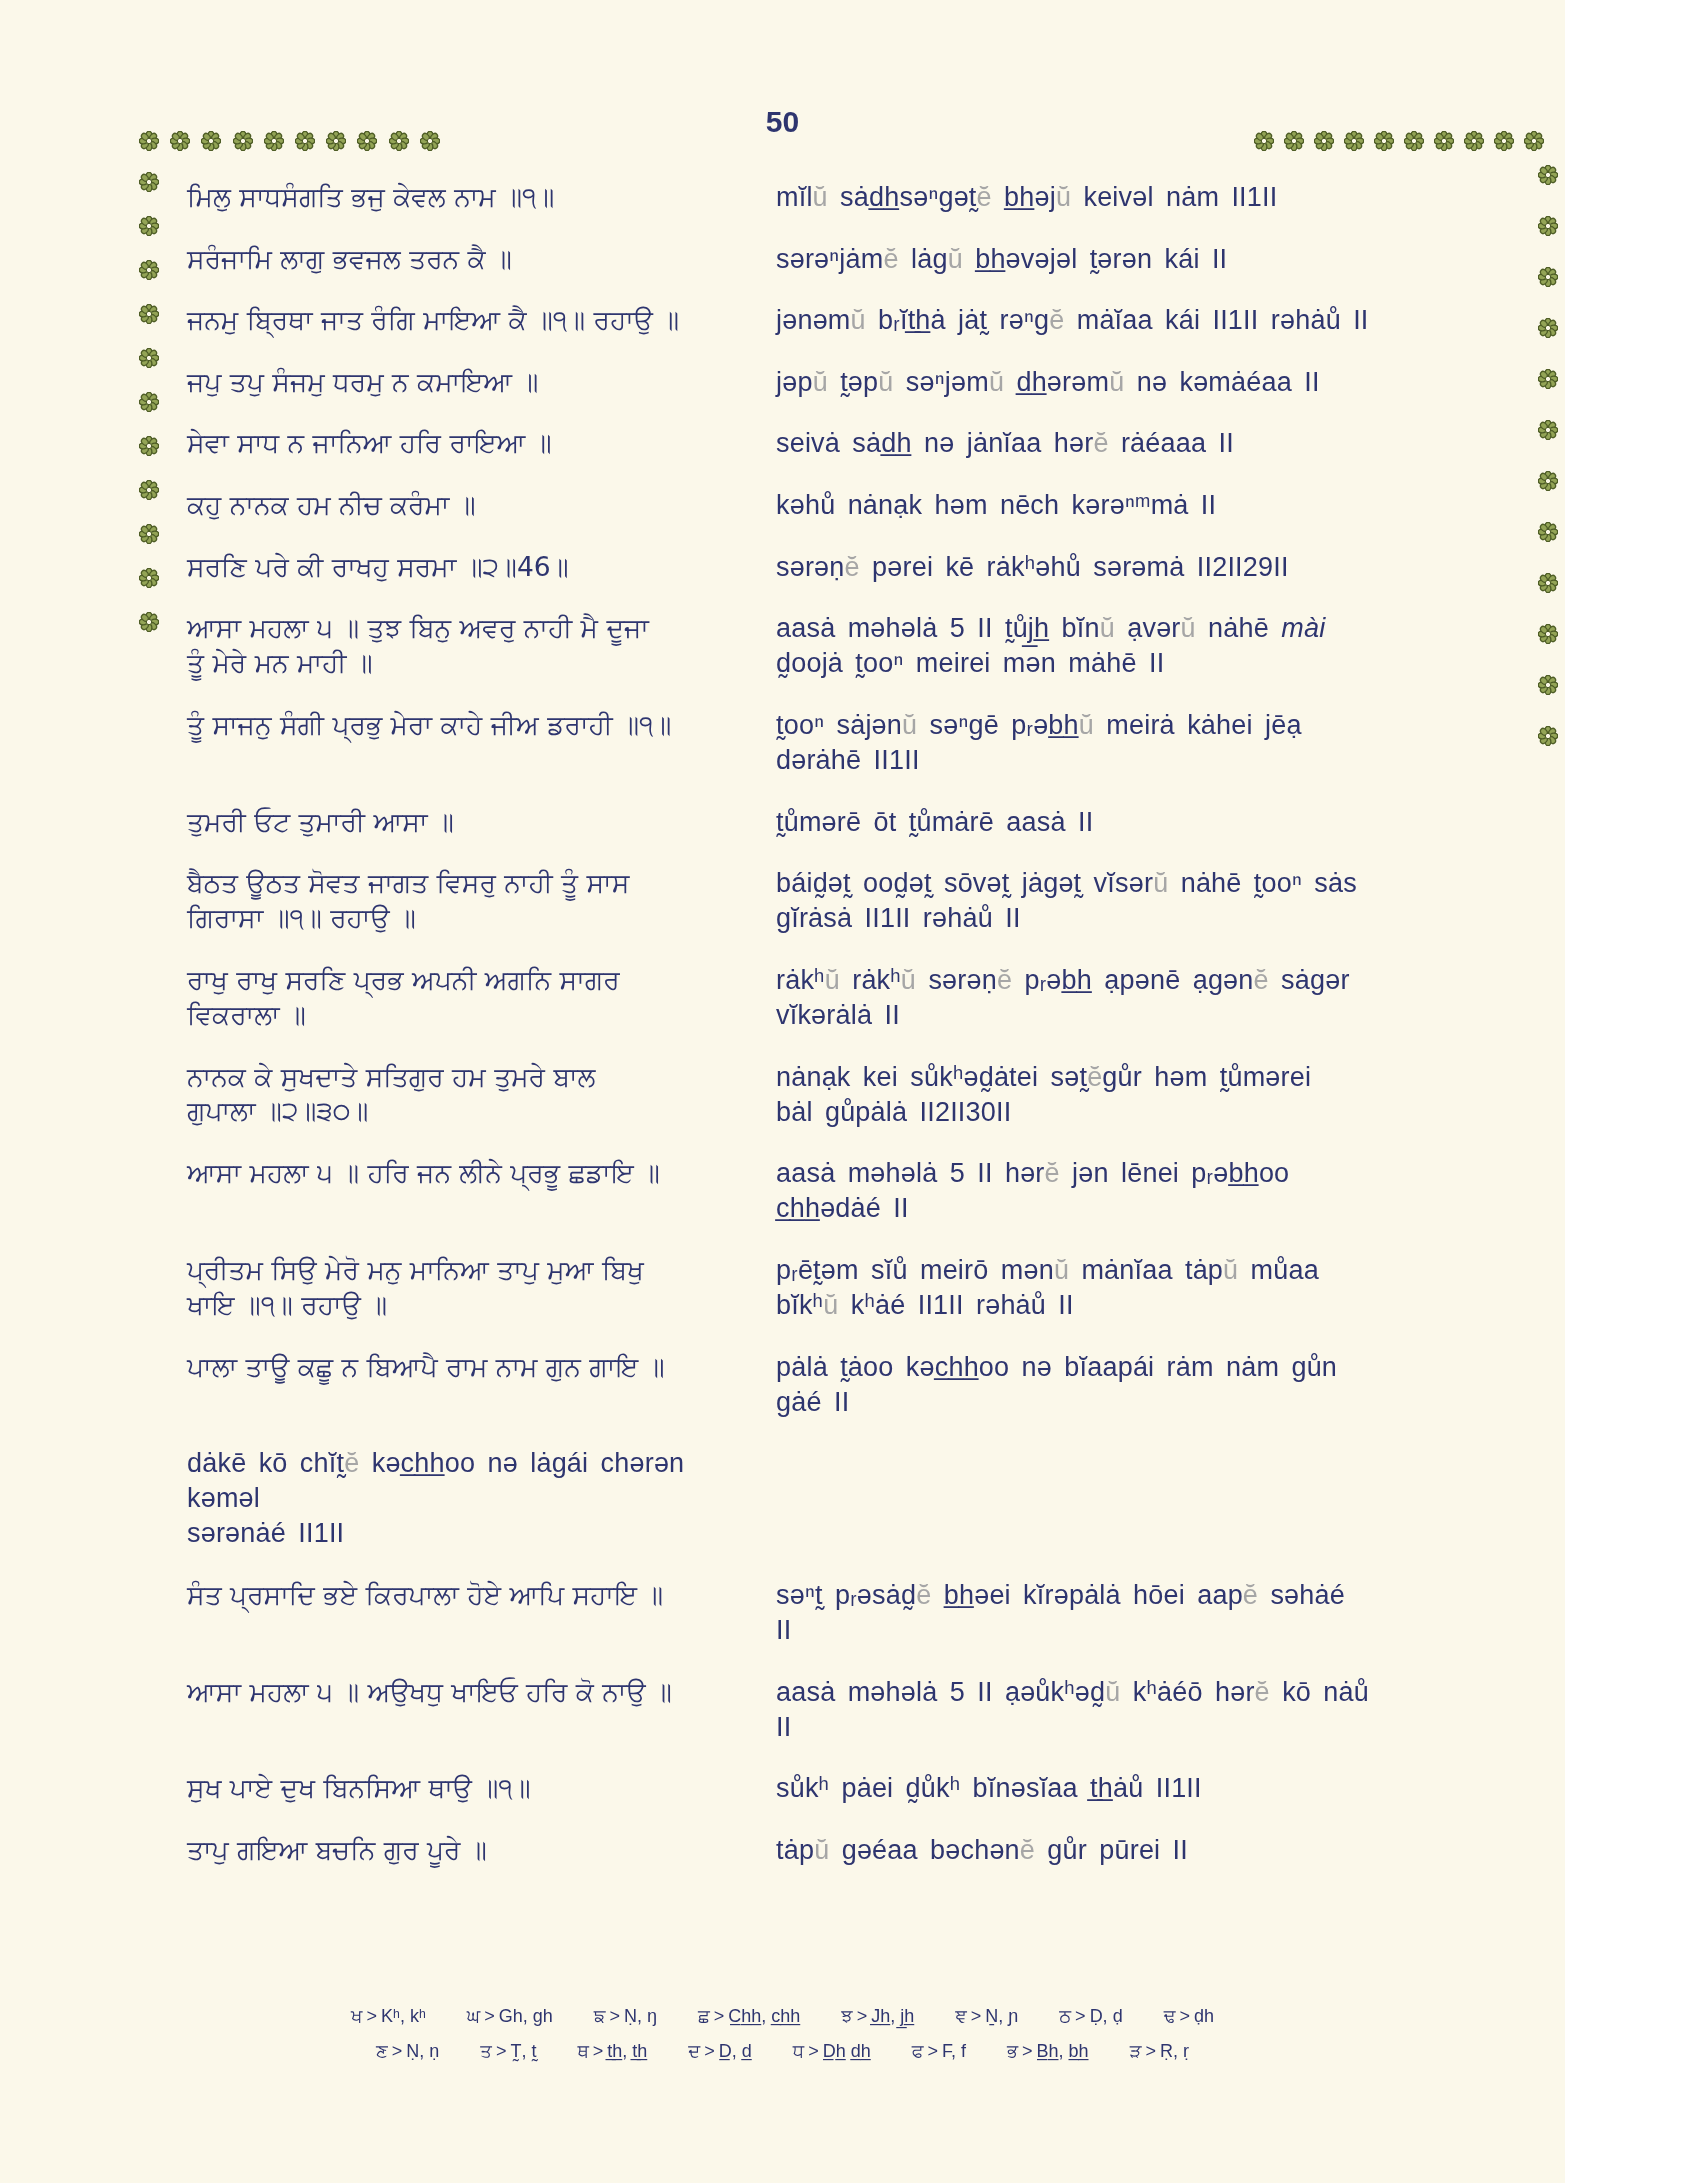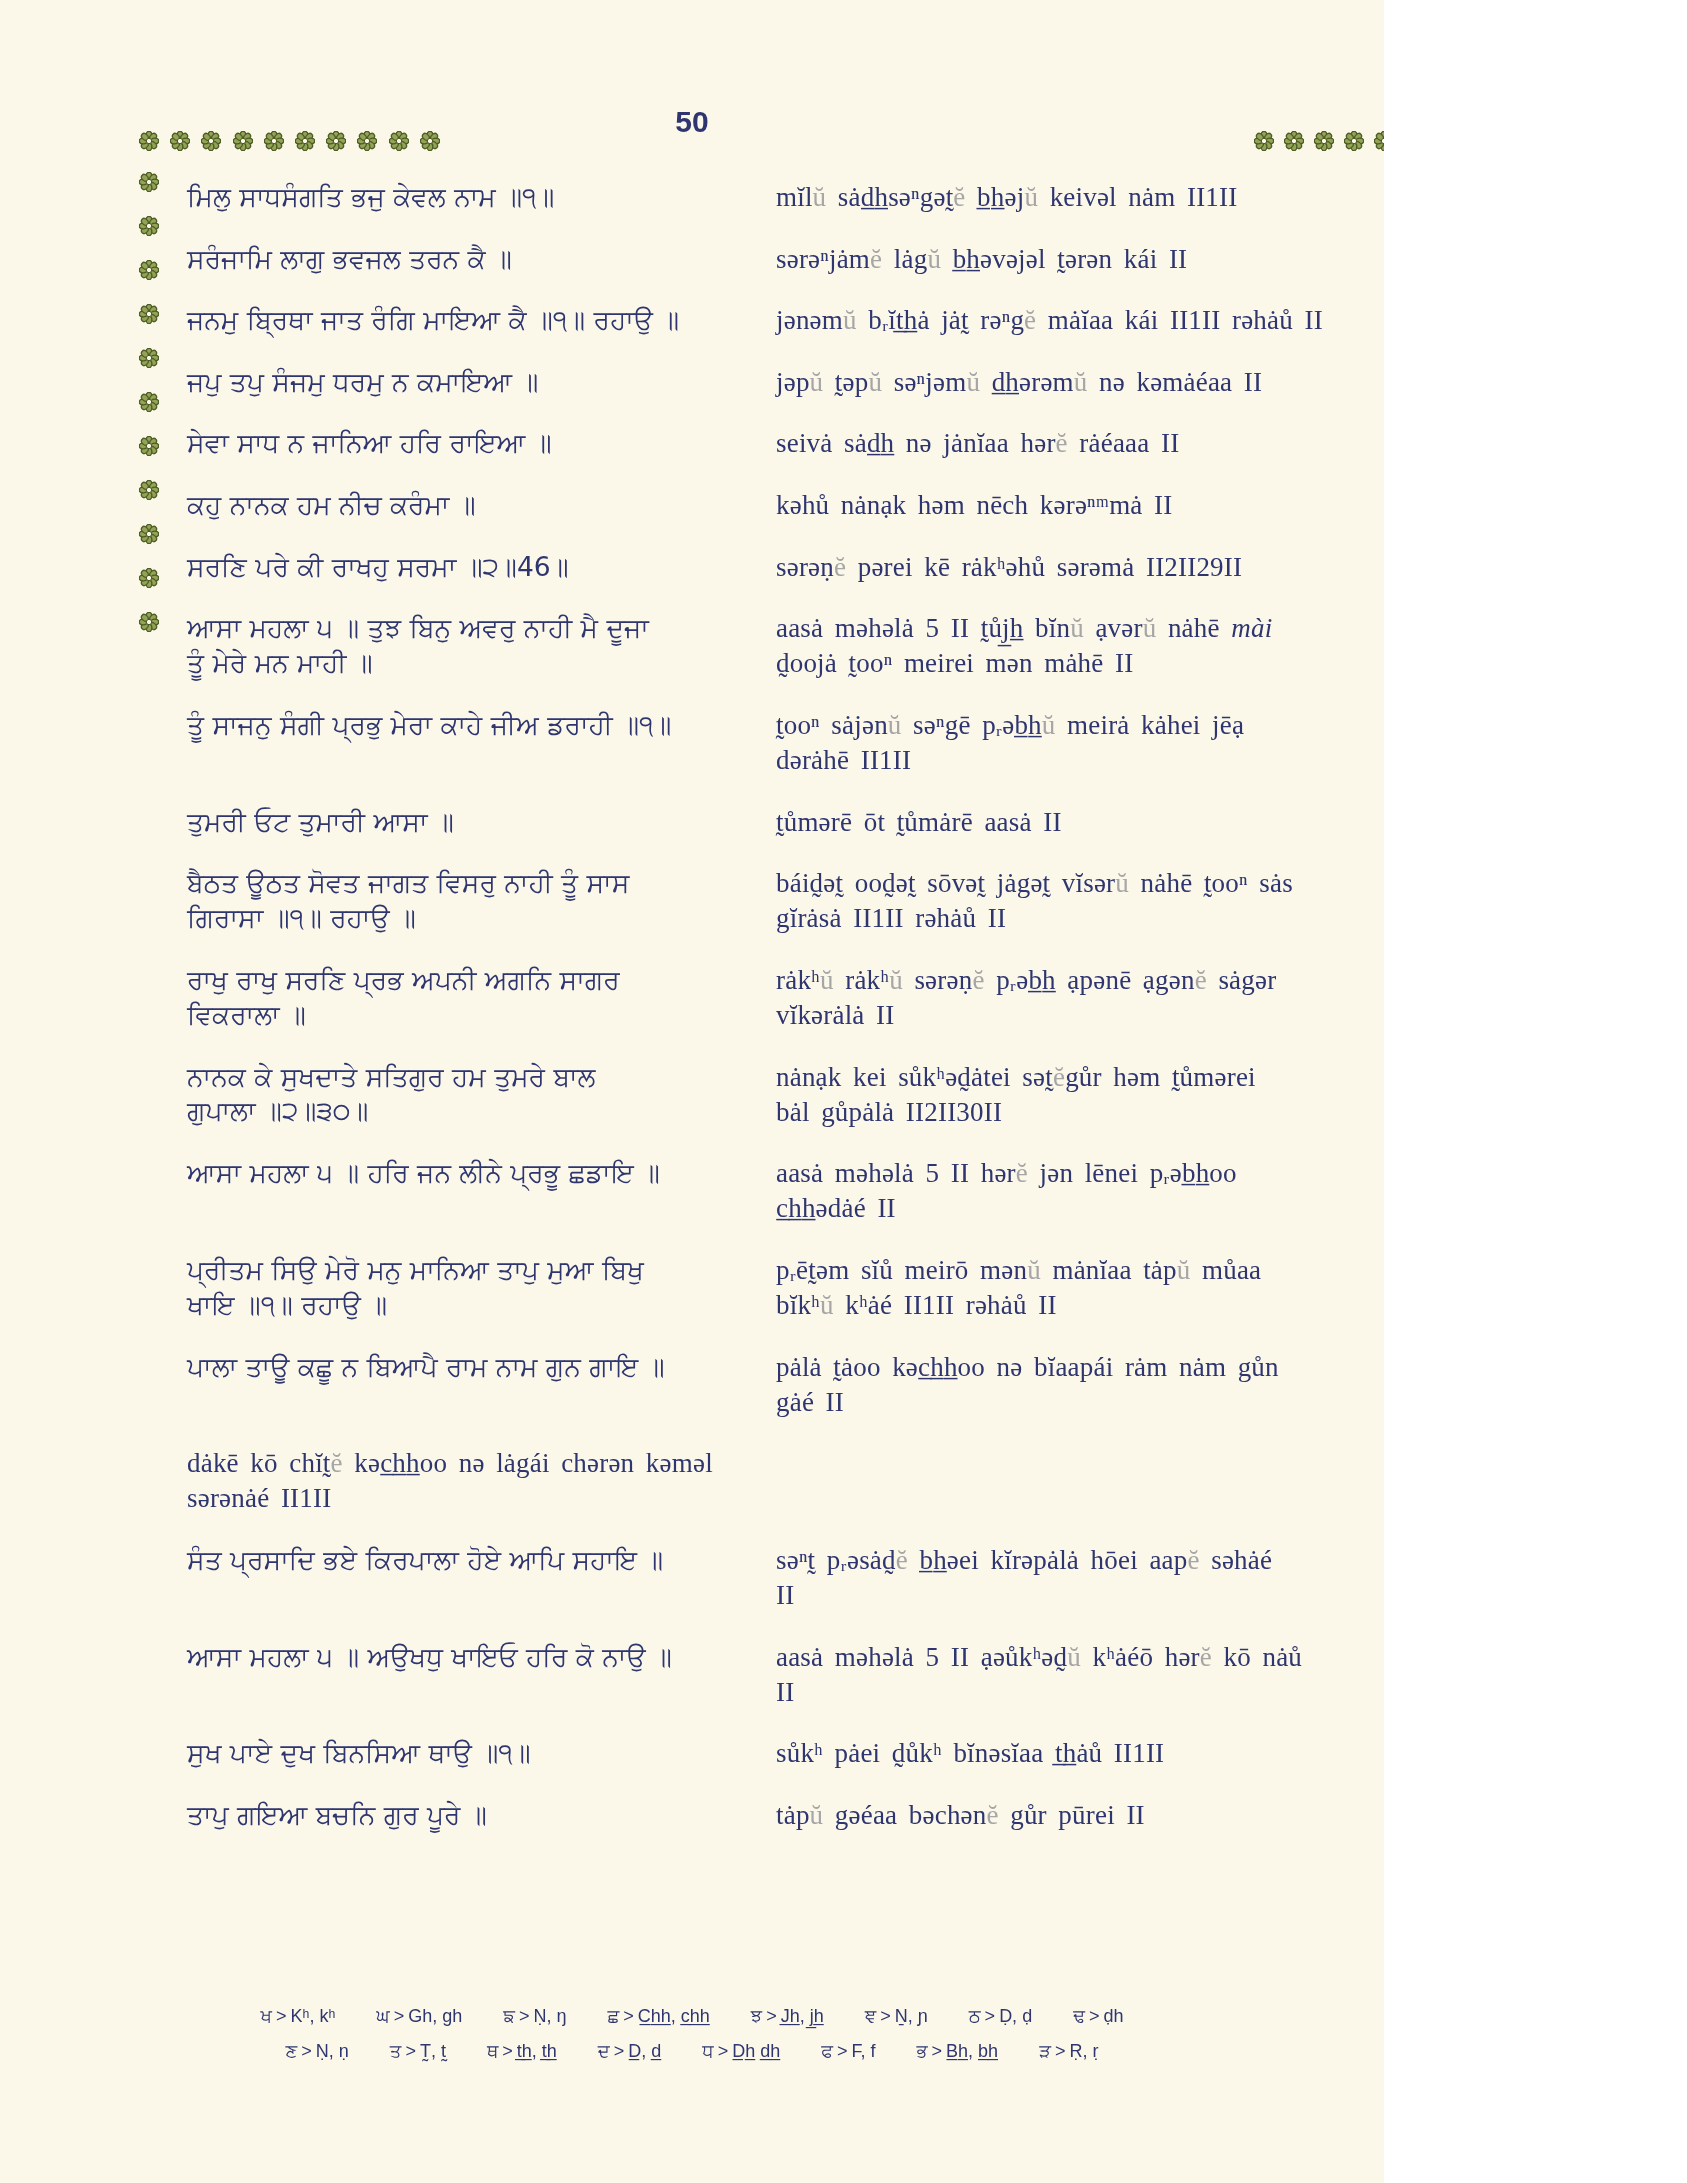--- a/index.html
+++ b/index.html
@@ -1,17 +1,17 @@
 <!DOCTYPE html>
 <html style="--background: #fbf8ea; --text: #2e356f; --dim: #a6a6a6; --flower-petal: #93a456; --flower-outline: #4e5d26; --flower-center: #faf7e6;font-size:10.6px"><head>
 <meta charset="utf-8">
 <style>
   html,body{margin:0;padding:0;}
   .page{
-    position:relative;width:1384px;height:2183px;overflow:hidden;
+    position:relative;width:1565px;height:2183px;overflow:hidden;
     background:var(--background,#fbf8ea);
     color:var(--text,#2e356f);
     font-family:"Liberation Sans","DejaVu Sans",sans-serif;
   }
   .page-number{
     position:absolute;top:105px;left:0;width:100%;
     text-align:center;font-size:30px;font-weight:600;
   }
   .orn{position:absolute;display:flex;}
   .orn-top-left{left:139px;top:131px;gap:11.2px;}
@@ -26,21 +26,21 @@
     display:flex;flex-direction:column;gap:26.5px;
   }
   .verse-row{display:grid;grid-template-columns:576px 1fr;column-gap:13px;align-items:start;}
   .g{
     font-size:26.5px;line-height:1.32;white-space:pre-line;
     font-family:"DejaVu Sans","Liberation Sans",sans-serif;
   }
   .t{
     font-size:27px;line-height:1.30;white-space:pre-line;
     word-spacing:4.6px;letter-spacing:0.2px;
-    font-family:Liberation Serif, serif;
+    font-family:Liberation Sans, sans-serif;
   }
   .t i{font-style:italic;}
   .dim{color:var(--dim,#a6a6a6);}
   .legend{
     position:absolute;left:0;top:2005px;width:100%;
     display:flex;flex-direction:column;gap:13.2px;align-items:center;
   }
   .legend-row{display:flex;gap:41px;font-size:18px;align-items:flex-end;}
   .legend-entry{white-space:nowrap;}
   .legend-entry .lg{font-family:"DejaVu Sans",sans-serif;}

